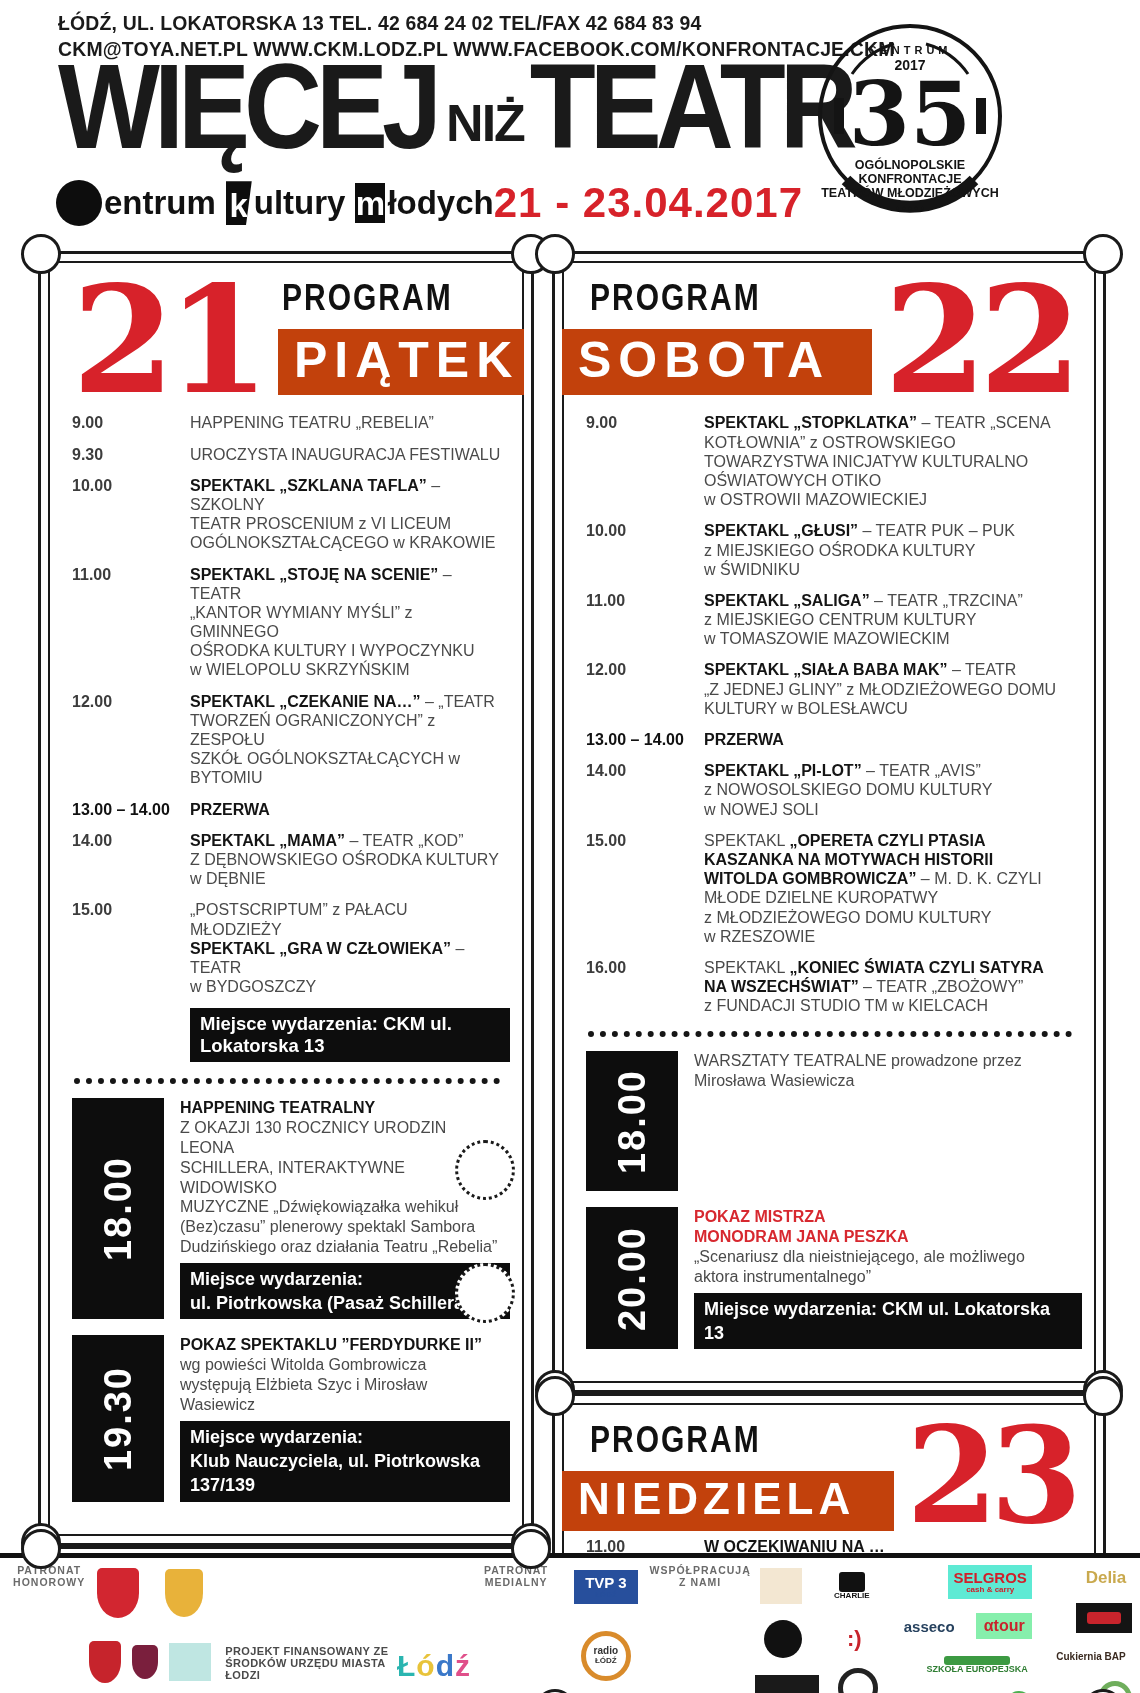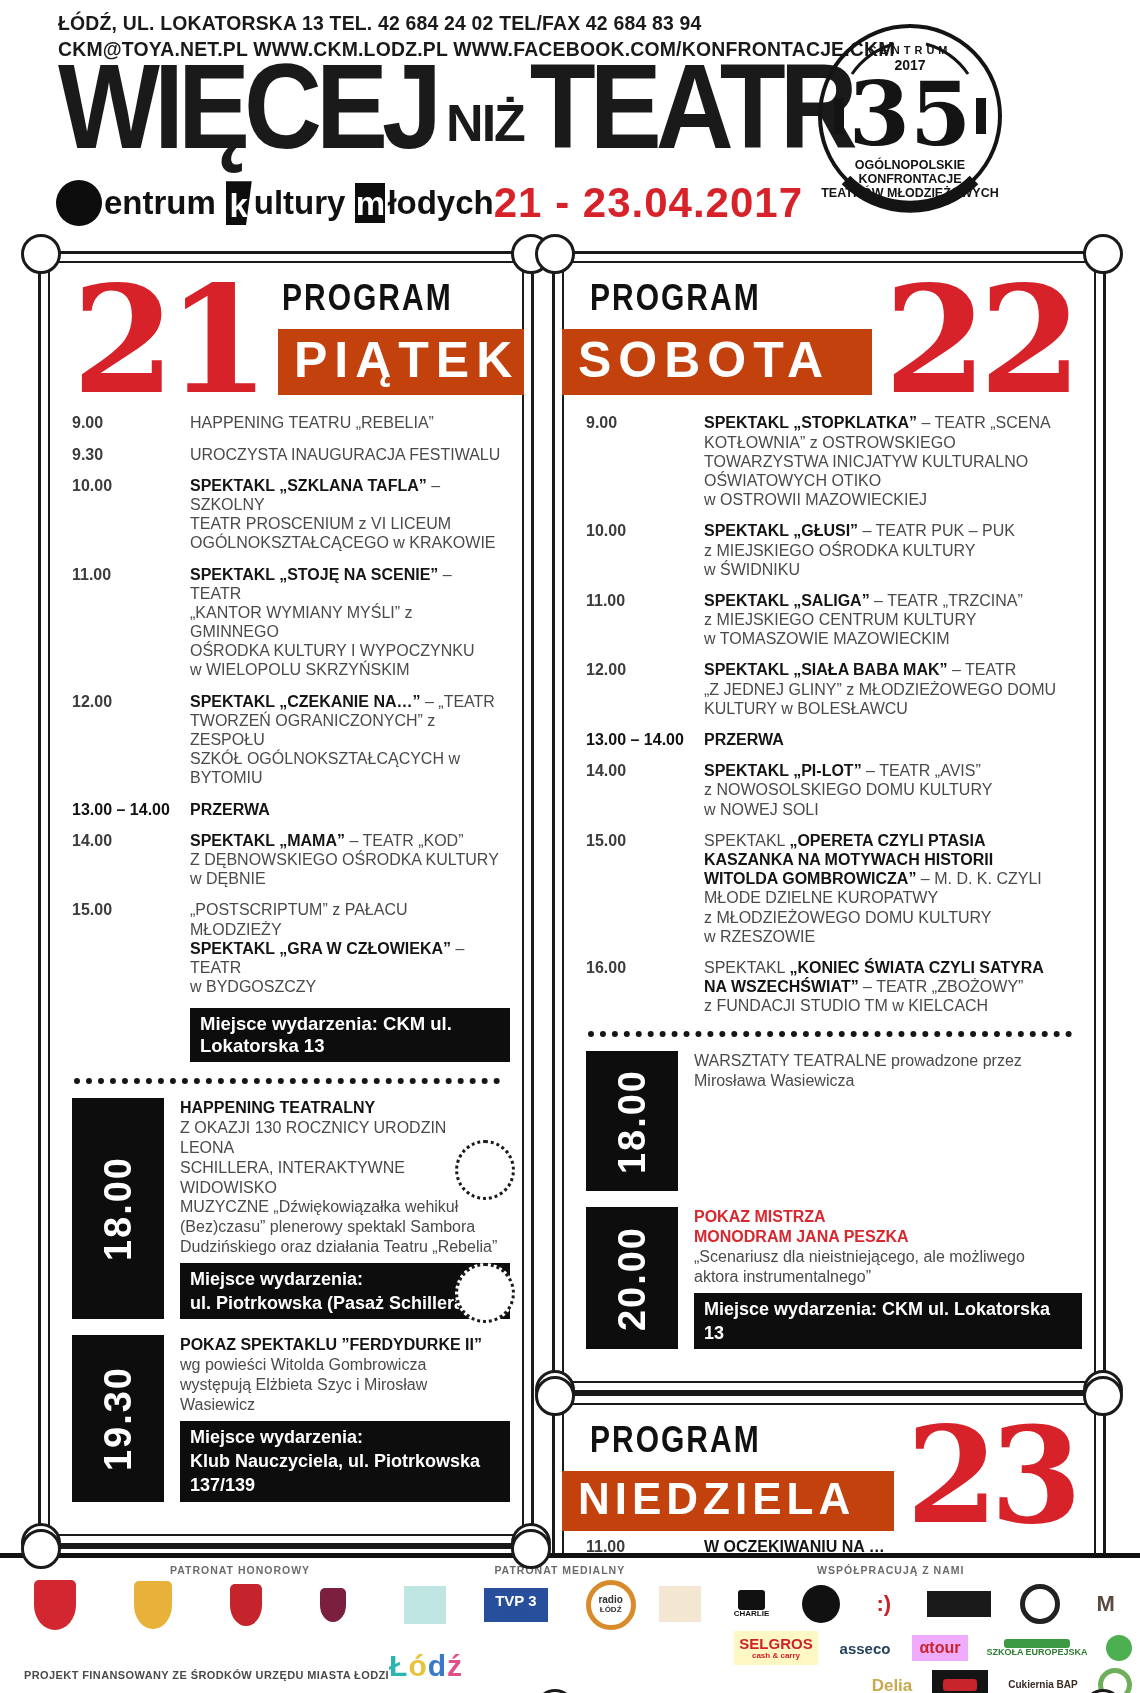--- a/index.html
+++ b/index.html
@@ -76,21 +76,21 @@
   .bar-line{line-height:1.35;}
   
   .memorial .t-in{padding:34px 26px 24px 26px;min-height:252px;box-sizing:border-box;}
   .mem-bar{background:#0d0d0d;color:#fff;font-weight:bold;font-size:62px;letter-spacing:8px;
            padding:10px 18px 16px 20px;width:68%;line-height:1;}
   
   .sunday .t-in{min-height:212px;}
   
   .footer{position:absolute;left:0;right:0;bottom:0;height:140px;border-top:5px solid #111;
           display:flex;padding:4px 8px 4px 10px;box-sizing:border-box;background:#fff;}
-  .fgroup{display:flex;flex-direction:column;}
+  .fgroup{display:flex;flex-direction:row;}
   .fg1{width:41%;}.fg2{width:16%;}.fg3{width:43%;}
   .fhead{font-size:10.5px;font-weight:bold;color:#6a6a6a;letter-spacing:1px;text-align:center;margin:2px 0 4px;}
   .lrow{display:flex;align-items:center;gap:10px;flex-wrap:wrap;justify-content:space-around;}
   .chip{display:flex;flex-direction:column;align-items:center;justify-content:center;
         box-sizing:border-box;flex:none;overflow:hidden;}
   .chip-label{font-weight:bold;line-height:1;white-space:nowrap;}
   .chip-sub{font-size:8px;font-weight:bold;line-height:1.2;white-space:nowrap;}
   .shield{border-radius:5px 5px 50% 50%;}
   .circle{border-radius:50%;}
   .fin-row{margin-top:auto;display:flex;align-items:flex-end;padding:0 0 8px 14px;}
@@ -459,28 +459,28 @@
         <div class="chip rect" style="width: 30px; height: 38px; background: rgb(255, 255, 255);">
           <div class="chip-label" style="color: rgb(200, 36, 44); font-size: 22px;">:)</div>
         </div>
         <div class="chip rect" style="width: 64px; height: 26px; background: rgb(26, 26, 26);"></div>
         <div class="chip circle" style="width: 40px; height: 40px; background: rgb(255, 255, 255); border: 5px solid rgb(34, 34, 34);"></div>
         <div class="chip rect" style="width: 34px; height: 36px; background: rgb(255, 255, 255);">
           <div class="chip-label" style="color: rgb(90, 74, 66); font-size: 22px;">M</div>
         </div>
       </div>
     <div class="srow">
-        <div class="chip rect" style="width: 84px; height: 34px; background: #fef9c3;">
+        <div class="chip rect" style="width: 84px; height: 34px; background: #5eead4;">
           <div class="chip-label" style="color: rgb(208, 32, 42); font-size: 15px;">SELGROS</div>
           <div class="chip-sub" style="color: rgb(208, 32, 42);">cash &amp; carry</div>
         </div>
         <div class="chip rect" style="width: 66px; height: 26px; background: rgb(255, 255, 255);">
           <div class="chip-label" style="color: rgb(38, 65, 94); font-size: 15px;">asseco</div>
         </div>
-        <div class="chip rect" style="width: 56px; height: 26px; background: #f0abfc;">
+        <div class="chip rect" style="width: 56px; height: 26px; background: #86efac;">
           <div class="chip-label" style="color: rgb(200, 36, 44); font-size: 16px;">αtour</div>
         </div>
         <div class="chip rect" style="width: 110px; height: 24px; background: rgb(255, 255, 255);">
           <div class="chip-mark" style="width: 60%; height: 40%; background: rgb(60, 154, 66); border-radius: 3px;"></div>
           <div class="chip-label" style="color: rgb(46, 125, 50); font-size: 9px;">SZKOŁA EUROPEJSKA</div>
         </div>
         <div class="chip circle" style="width: 26px; height: 26px; background: rgb(76, 175, 80);"></div>
       </div>
     <div class="srow">
         <div class="chip rect" style="width: 52px; height: 24px; background: rgb(255, 255, 255);">

